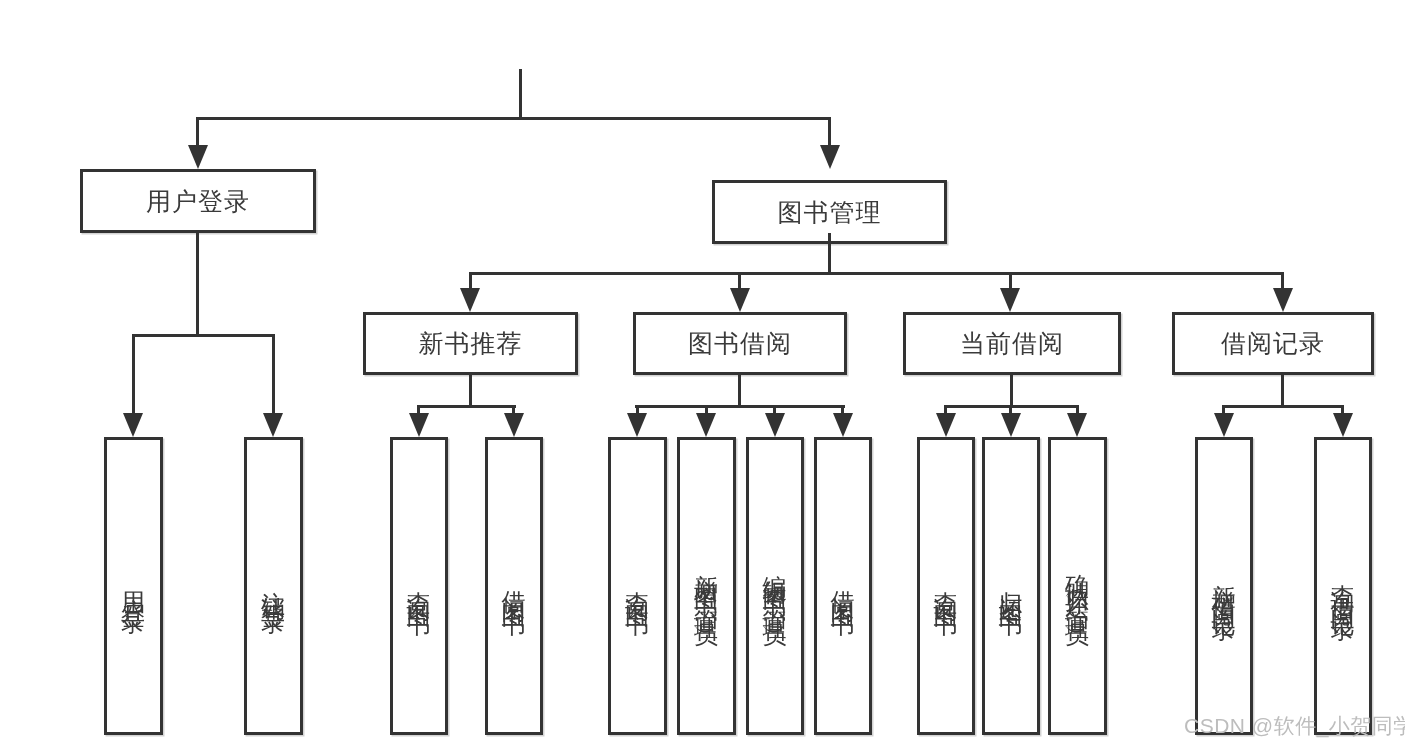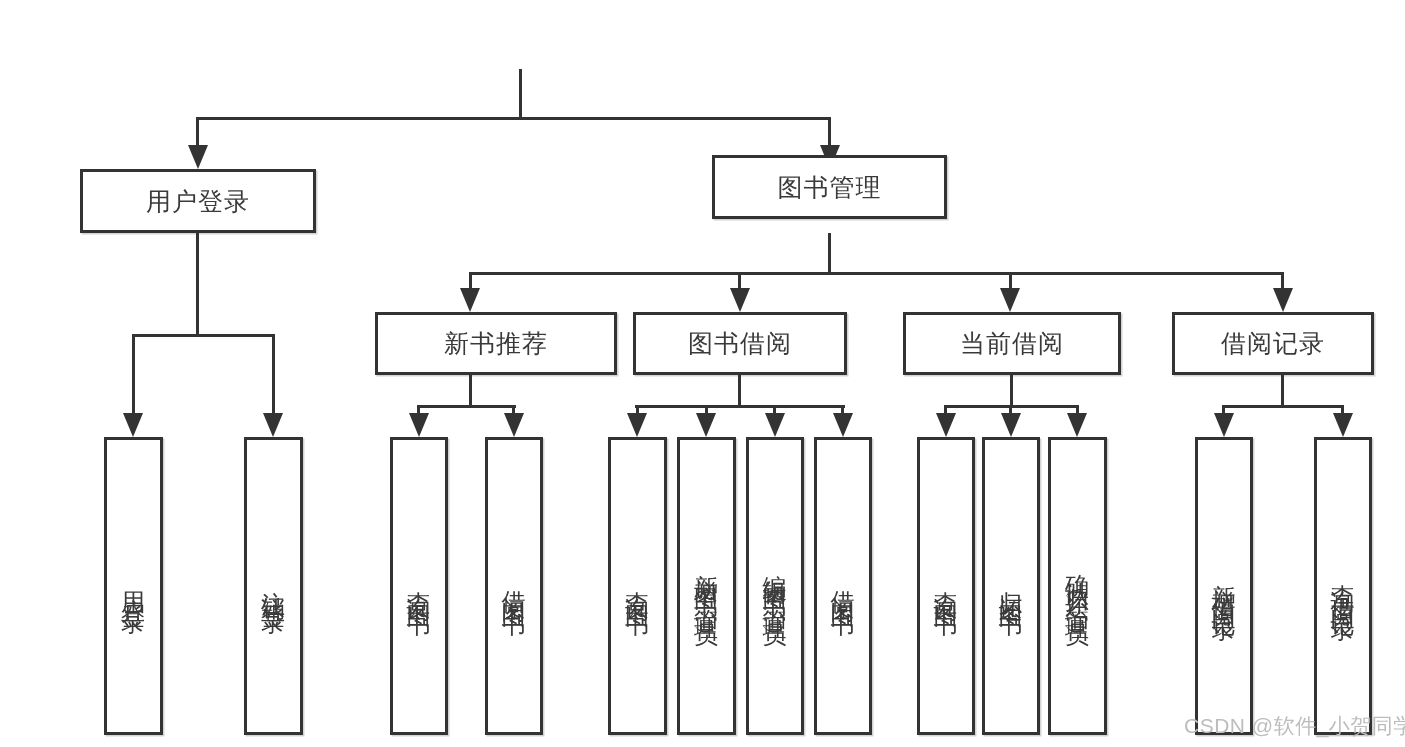--- a/index.html
+++ b/index.html
@@ -53,21 +53,21 @@
   <div class="lv" style="left:519px;top:69px;height:51px"></div>
   <div class="lh" style="left:196px;top:117px;width:635px"></div>
   <div class="lv" style="left:196px;top:117px;height:32px"></div>
   <div class="arr" style="left:188px;top:145px"></div>
   <div class="lv" style="left:828px;top:117px;height:32px"></div>
   <div class="arr" style="left:820px;top:145px"></div>
 
   <div class="box" style="left:80px;top:169px;width:236px;height:64px">
     <span class="hlabel">用户登录</span>
   </div>
-  <div class="box" style="left:712px;top:155px;width:235px;height:64px">
+  <div class="box" style="left:712px;top:180px;width:235px;height:64px">
     <span class="hlabel">图书管理</span>
   </div>
 
   <div class="lv" style="left:196px;top:233px;height:104px"></div>
   <div class="lh" style="left:132px;top:334px;width:143px"></div>
   <div class="lv" style="left:132px;top:334px;height:81px"></div>
   <div class="arr" style="left:123px;top:413px"></div>
   <div class="lv" style="left:272px;top:334px;height:81px"></div>
   <div class="arr" style="left:263px;top:413px"></div>
 
@@ -75,21 +75,21 @@
   <div class="lh" style="left:469px;top:272px;width:815px"></div>
   <div class="lv" style="left:469px;top:272px;height:20px"></div>
   <div class="arr" style="left:460px;top:288px"></div>
   <div class="lv" style="left:738px;top:272px;height:20px"></div>
   <div class="arr" style="left:730px;top:288px"></div>
   <div class="lv" style="left:1009px;top:272px;height:20px"></div>
   <div class="arr" style="left:1000px;top:288px"></div>
   <div class="lv" style="left:1281px;top:272px;height:20px"></div>
   <div class="arr" style="left:1273px;top:288px"></div>
 
-  <div class="box" style="left:375px;top:312px;width:242px;height:63px">
+  <div class="box" style="left:363px;top:312px;width:215px;height:63px">
     <span class="hlabel">新书推荐</span>
   </div>
   <div class="box" style="left:633px;top:312px;width:214px;height:63px">
     <span class="hlabel">图书借阅</span>
   </div>
   <div class="box" style="left:903px;top:312px;width:218px;height:63px">
     <span class="hlabel">当前借阅</span>
   </div>
   <div class="box" style="left:1172px;top:312px;width:202px;height:63px">
     <span class="hlabel">借阅记录</span>

